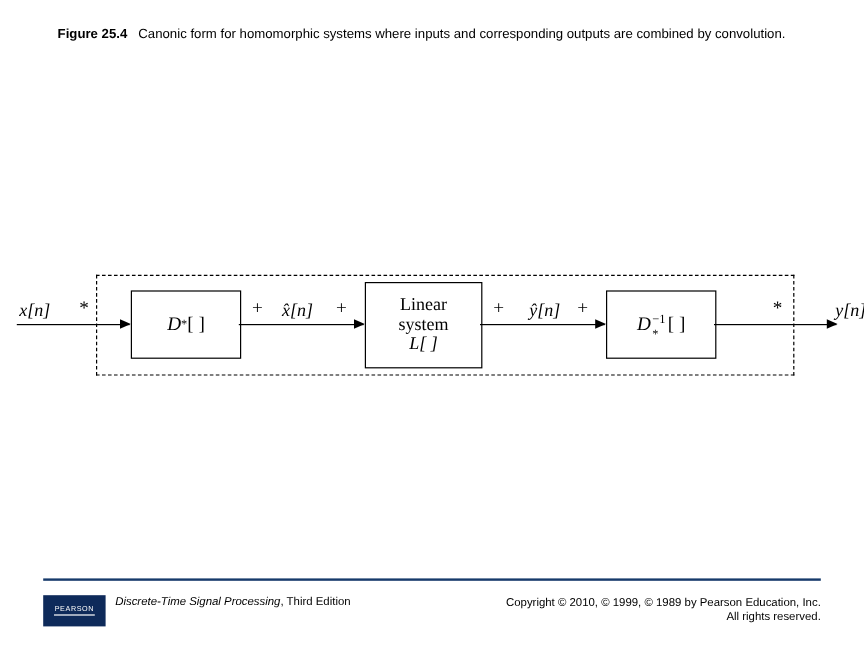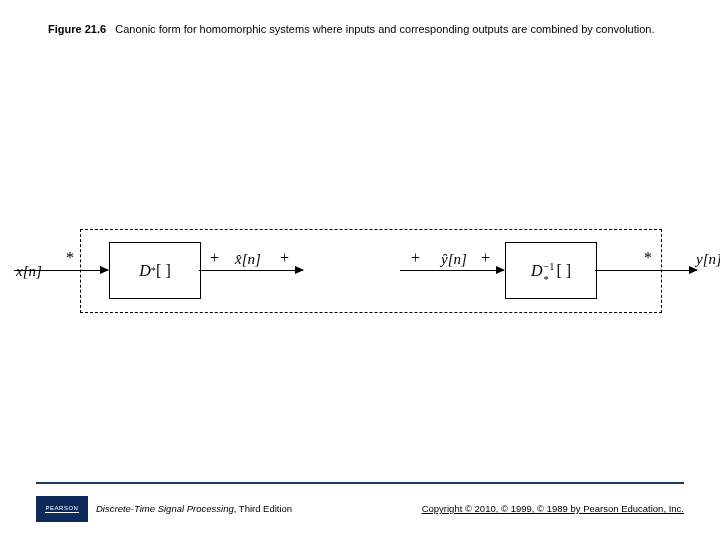--- a/index.html
+++ b/index.html
@@ -82,64 +82,71 @@
     position: absolute;
     left: 36px;
     right: 36px;
     bottom: 18px;
     display: flex;
     align-items: center;
     justify-content: space-between;
     font-size: 9.5px;
     color: #000;
   }
-  .footer .left { display: flex; align-items: center; gap: 8px; }
+  .footer .left { display: flex; align-items: flex-start; gap: 8px; }
   .pearson-logo {
     width: 52px;
     height: 26px;
     background: #0e2a5a;
     display: flex; flex-direction: column; align-items: center; justify-content: center;
     color: #fff;
     font-size: 6px;
     letter-spacing: 0.5px;
   }
   .pearson-logo .bar { width: 34px; height: 1px; background: #fff; margin: 1px 0; }
   .book-meta { line-height: 1.3; }
   .book-meta .title { font-style: italic; }
-  .copy { text-align: right; line-height: 1.3; text-decoration: underline; }
+  .copy { text-align: right; line-height: 1.3; }
   sup, sub { font-size: 0.65em; }
 </style>
 </head>
 <body>
 
 <div class="caption">
-  <b>Figure 21.6</b>&nbsp;&nbsp;&nbsp;<span>Canonic form for homomorphic systems where inputs and corresponding outputs are combined by convolution.</span>
+  <b>Figure 25.4</b>&nbsp;&nbsp;&nbsp;<span>Canonic form for homomorphic systems where inputs and corresponding outputs are combined by convolution.</span>
 </div>
 
 <div class="diagram">
 
   <div class="dashbox" style="left:66px; top:4px; width:580px; height:82px;"></div>
 
   <div class="line-h" style="left:0px; top:45px; width:94px;"></div>
   <div class="arrow-r" style="left:86px; top:41px;"></div>
-  <span class="lbl" style="left:2px; top:38px;">x[n]</span>
+  <span class="lbl" style="left:2px; top:26px;">x[n]</span>
   <span class="sym" style="left:52px; top:24px;">*</span>
 
   <div class="solidbox" style="left:95px; top:17px; width:90px; height:55px;">
     <span style="font-style:italic;">D</span>
       <sub>*</sub>
       <span>[ ]</span>
   </div>
 
   <div class="line-h" style="left:185px; top:45px; width:104px;"></div>
   <div class="arrow-r" style="left:281px; top:41px;"></div>
   <span class="sym" style="left:196px; top:24px;">+</span>
   <span class="lbl" style="left:221px; top:26px;font-style:italic;">x̂[n]</span>
   <span class="sym" style="left:266px; top:24px;">+</span>
 
+  <div class="solidbox" style="left:290px; top:10px; width:96px; height:70px; font-size:15px; font-style:normal;">
+    <div>
+      <div>Linear</div>
+      <div>system</div>
+      <div style="font-style:italic;">L[ ]</div>
+    </div>
+  </div>
 
   <div class="line-h" style="left:386px; top:45px; width:104px;"></div>
   <div class="arrow-r" style="left:482px; top:41px;"></div>
   <span class="sym" style="left:397px; top:24px;">+</span>
   <span class="lbl" style="left:427px; top:26px;">ŷ[n]</span>
   <span class="sym" style="left:467px; top:24px;">+</span>
 
   <div class="solidbox" style="left:491px; top:17px; width:90px; height:55px;">
     <span style="font-style:italic;">D</span>
       <span style="display:inline-block; position:relative; width:0;">
@@ -161,14 +168,15 @@
     <div class="pearson-logo">
       <div>PEARSON</div>
       <div class="bar"></div>
     </div>
     <div class="book-meta">
       <div><span class="title">Discrete-Time Signal Processing</span><span>, Third Edition</span></div>
     </div>
   </div>
   <div class="copy">
     <div>Copyright © 2010, © 1999, © 1989 by Pearson Education, Inc.</div>
+    <div>All rights reserved.</div>
   </div>
 </div>
 
 </body></html>

